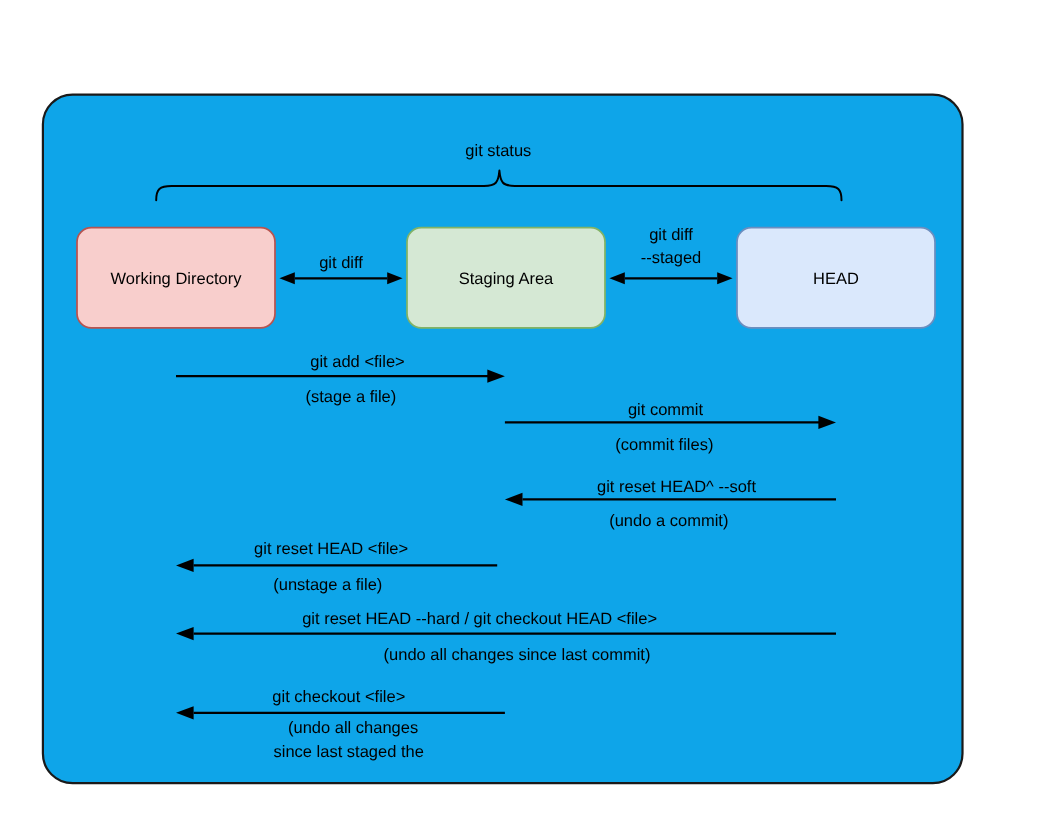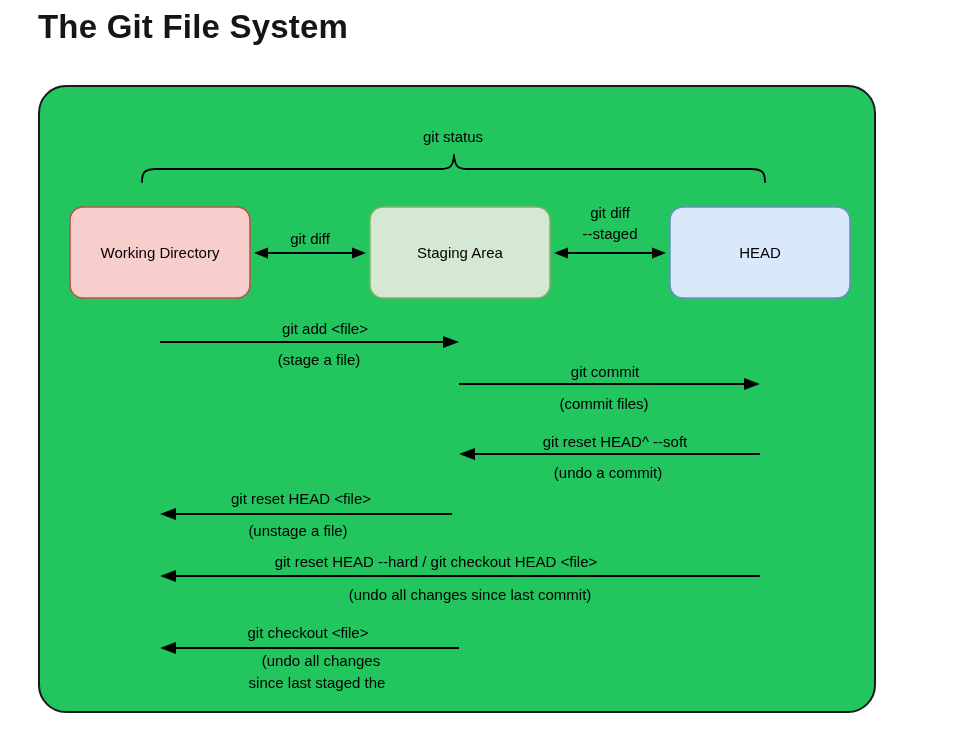--- a/index.html
+++ b/index.html
@@ -26,21 +26,21 @@
   }
   .diagram-frame {
     position: absolute;
     left: 38px;
     top: 85px;
     width: 838px;
     height: 628px;
     border: 2px solid #1a1a1a;
     border-radius: 28px;
     box-sizing: border-box;
-    background: #22c55e;
+    background: #0ea5e9;
   }
   .diagram-frame svg {
     position: absolute;
     left: 0;
     top: 0;
   }
   svg text {
     font-family: "Liberation Sans", "DejaVu Sans", sans-serif;
     font-size: 15px;
     fill: #000000;
@@ -66,21 +66,20 @@
   }
   .node-rect {
     stroke-width: 1.6;
   }
 </style>
 </head>
 <body>
 
 <div class="page">
 
-  <div class="page-title">The Git File System</div>
 
   <div class="diagram-frame">
     <svg width="838" height="628" viewBox="0 0 838 628">
 
       <text x="413" y="55" text-anchor="middle">git status</text>
       <path class="brace-path" d="M 102 95 C 102 85, 105 82, 116 82 L 400 82 C 411 82, 413 79, 414 68 C 415 79, 417 82, 428 82 L 711 82 C 722 82, 725 85, 725 95"></path>
 
       <g>
         <rect class="node-rect" x="30" y="120" width="180" height="91" rx="13" fill="#f8cecc" stroke="#b85450"></rect>
         <text class="node-label" x="120" y="171" text-anchor="middle">Working Directory</text>

